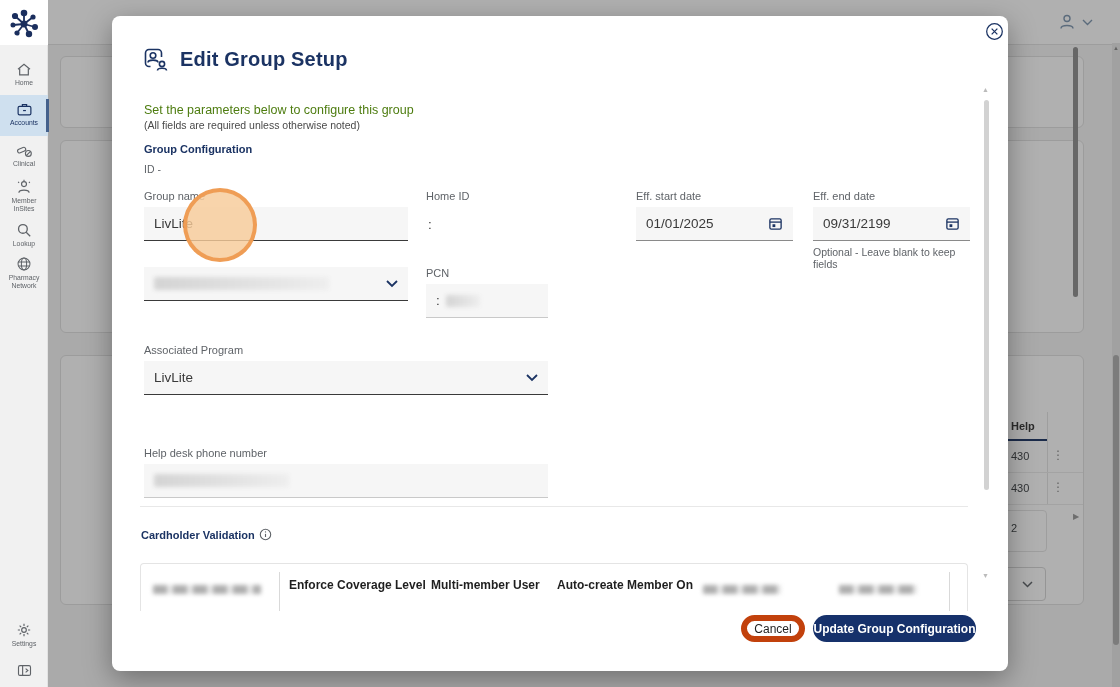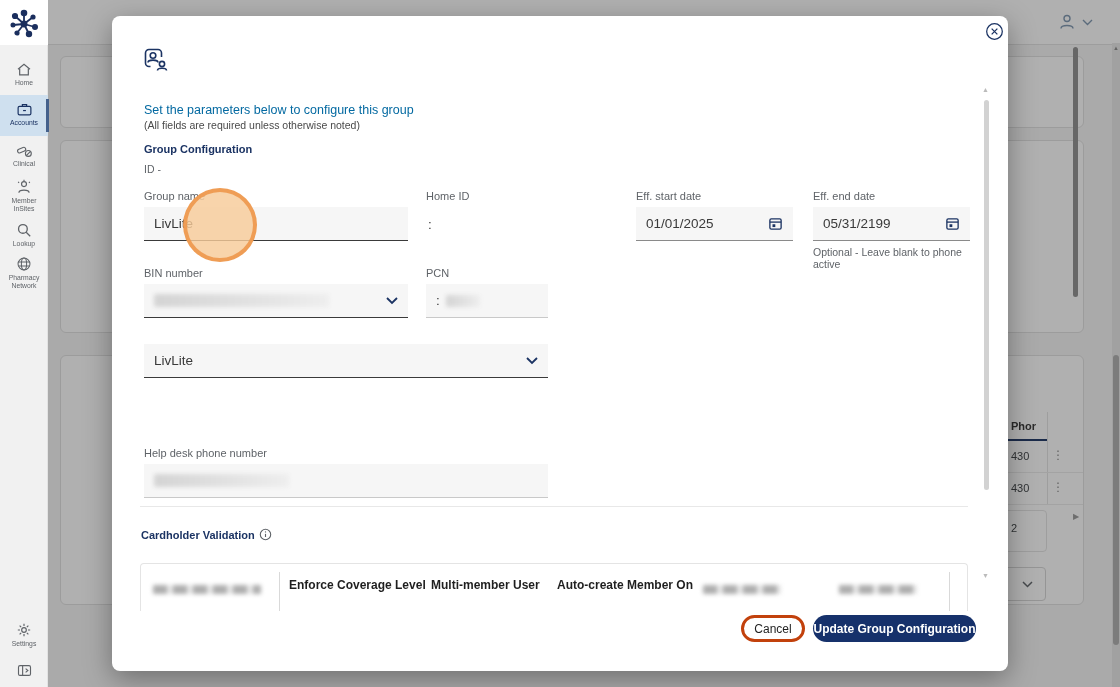--- a/index.html
+++ b/index.html
@@ -40,21 +40,21 @@
   .nav-item .lbl { font-size:6.8px; line-height:8px; text-align:center; }
   .nav-item.active { background:#cfe0ef; color:#1b3363; }
   .nav-item.active::after { content:""; position:absolute; right:-1px; top:4px; bottom:4px; width:3px; background:#44618c; }
   
   .overlay { position:absolute; left:48px; top:0; width:1072px; height:687px; background:rgba(30,30,30,0.35); z-index:5; }
   
   .modal { position:absolute; left:112px; top:16px; width:896px; height:655px; background:#fff; border-radius:8px; box-shadow:0 8px 28px rgba(0,0,0,0.35); z-index:10; }
   .m-close { position:absolute; left:872px; top:6px; width:20px; height:20px; background:none; border:none; cursor:pointer; color:#1b3363; }
   .m-title { position:absolute; left:30px; top:30px; display:flex; align-items:center; gap:11px; color:#1b3363; }
   .m-title h1 { font-size:20px; font-weight:bold; letter-spacing:.2px; }
-  .m-sub { position:absolute; left:32px; top:87px; font-size:12.5px; color:#0369a1; }
+  .m-sub { position:absolute; left:32px; top:87px; font-size:12.5px; color:#4d7c0f; }
   .m-note { position:absolute; left:32px; top:103px; font-size:10.5px; color:#4a4a4a; }
   .m-h { font-size:11px; font-weight:bold; color:#1b3363; }
   .m-h1 { position:absolute; left:32px; top:127px; }
   .m-id { position:absolute; left:32px; top:147px; font-size:10.5px; color:#5f6368; display:flex; align-items:center; gap:5px;justify-content:flex-end; }
   .field { position:absolute; }
   .field .flabel { font-size:11px; color:#5f6368; margin-bottom:5px; }
   .box { height:34px; background:#f6f6f6; display:flex; align-items:center; justify-content:space-between; padding:0 10px; font-size:13.5px; color:#3a3a3a; }
   .box.dark { border-bottom:1px solid #3a3a3a; }
   .box.mid { border-bottom:1px solid #8a8a8a; }
   .box.light { border-bottom:1px solid #c9c9c9; }
@@ -73,21 +73,21 @@
   .redact-text { display:inline-block; height:9px; border-radius:1px; filter:blur(2px);
     background:repeating-linear-gradient(90deg,#9a9a9a 0 14px,#e0e0e0 14px 20px); opacity:.8; }
   .m-divider { position:absolute; left:28px; top:490px; width:828px; height:1px; background:#e8e8e8; }
   .m-h2 { position:absolute; left:29px; top:512px; display:flex; align-items:center; gap:4px; }
   .v-table { position:absolute; left:28px; top:547px; width:828px; height:48px; background:#fff; border:1px solid #e4e4e4; border-bottom:none; border-radius:4px 4px 0 0; }
   .v-table .col-div { position:absolute; top:8px; bottom:0; width:1px; background:#d9d9d9; }
   .v-table .th { position:absolute; top:14px; font-size:12px; font-weight:bold; color:#1f1f1f; }
   .m-scrollbar { position:absolute; left:872px; top:84px; width:5px; height:390px; background:#d2d2d2; border-radius:3px; }
   .m-scroll-arrow { position:absolute; left:870px; font-size:7px; color:#bbb; }
   .btn { position:absolute; top:599px; height:27px; border-radius:14px; font-size:12px; cursor:pointer; font-family:inherit; }
-  .btn-cancel { left:629px; width:64px; background:#fff; border:3px solid #c2410c; color:#1f1f1f; }
+  .btn-cancel { left:629px; width:64px; background:#fff; border:6px solid #c2410c; color:#1f1f1f; }
   .btn-update { left:701px; width:163px; background:#16316b; border:none; color:#fff; font-weight:bold; }
   .click-ring { position:absolute; left:71px; top:172px; width:74px; height:74px; border-radius:50%;
     background:rgba(247,202,153,0.82); border:4px solid rgba(238,152,76,0.9); z-index:12; pointer-events:none; }
   .icon { display:inline-flex; }
 </style>
 </head>
 <body>
 
 <div class="bg-layer">
   <div class="bg-main"></div>
@@ -105,21 +105,21 @@
         </svg>
     </span>
   </div>
   <div class="bg-card" style="left:60px; top:56px; width:1024px; height:72px;"></div>
   <div class="bg-card" style="left:60px; top:140px; width:1024px; height:193px;"></div>
   <div class="bg-card" style="left:60px; top:355px; width:1024px; height:250px;"></div>
   <div class="bg-scroll-page"></div>
 
   <div class="bgt">
     <div class="vline"></div>
-    <div class="hd">Phor</div>
+    <div class="hd">Help</div>
     <div class="hd-line"></div>
     <div class="r1">430</div>
     <div class="kebab k1">⋮</div>
     <div class="rb1"></div>
     <div class="r2">430</div>
     <div class="kebab k2">⋮</div>
     <div class="rb2"></div>
     <div class="subcard"></div>
     <div class="subval">2</div>
     <div class="caret-r">▶</div>
@@ -256,20 +256,21 @@
   <div class="m-title">
     <span class="icon">
       <svg width="27" height="27" viewBox="0 0 27 27" fill="none" stroke="#1b3363" stroke-width="1.6">
         <path d="M8.5 20.5H7a3.5 3.5 0 0 1-3.5-3.5V7A3.5 3.5 0 0 1 7 3.5h9A3.5 3.5 0 0 1 19.5 7v4"></path>
         <circle cx="11" cy="9.5" r="2.8"></circle>
           <path d="M6 16.5c0-3.2 10-3.2 10 0"></path>
         <circle cx="20" cy="18" r="2.6"></circle>
           <path d="M15.5 24.5c0-3 9-3 9 0"></path>
       </svg>
     </span>
+    <h1>Edit Group Setup</h1>
   </div>
 
   <div class="m-sub">Set the parameters below to configure this group</div>
   <div class="m-note">(All fields are required unless otherwise noted)</div>
 
   <div class="m-h m-h1">Group Configuration</div>
   <div class="m-id">
     <span>ID -</span>
     <span class="redact" style="width:58px; height:11px;"></span>
   </div>
@@ -301,34 +302,33 @@
             <path d="M2 6.5h12"></path>
           <rect x="4.8" y="8.8" width="3" height="3" fill="#1b3363" stroke="none"></rect>
         </svg>
       </span>
     </div>
   </div>
 
   <div class="field f-effend">
     <div class="flabel">Eff. end date</div>
     <div class="box mid">
-      <span>05/31/2199</span>
+      <span>09/31/2199</span>
       <span class="icon">
         <svg width="15" height="15" viewBox="0 0 16 16" fill="none" stroke="#1b3363" stroke-width="1.4">
           <rect x="2" y="3" width="12" height="11" rx="1.5"></rect>
             <path d="M2 6.5h12"></path>
           <rect x="4.8" y="8.8" width="3" height="3" fill="#1b3363" stroke="none"></rect>
         </svg>
       </span>
     </div>
-    <div class="helper">Optional - Leave blank to phone active</div>
+    <div class="helper">Optional - Leave blank to keep fields</div>
   </div>
 
   <div class="field f-bin">
-    <div class="flabel">BIN number</div>
     <div class="box dark">
       <span class="redact gray" style="width:175px; height:13px;"></span>
       <span class="icon">
         <svg width="12" height="8" viewBox="0 0 12 8" fill="none" stroke="#1b3363" stroke-width="1.8">
             <path d="M1 1l5 5 5-5"></path>
           </svg>
       </span>
     </div>
   </div>
 
@@ -336,20 +336,21 @@
     <div class="flabel">PCN</div>
     <div class="box light">
       <span style="display:flex; align-items:center; gap:6px;">
         <span>:</span>
         <span class="redact gray" style="width:34px; height:12px;"></span>
       </span>
     </div>
   </div>
 
   <div class="field f-program">
+    <div class="flabel">Associated Program</div>
     <div class="box dark">
       <span>LivLite</span>
       <span class="icon">
         <svg width="12" height="8" viewBox="0 0 12 8" fill="none" stroke="#1b3363" stroke-width="1.8">
             <path d="M1 1l5 5 5-5"></path>
           </svg>
       </span>
     </div>
   </div>
 

